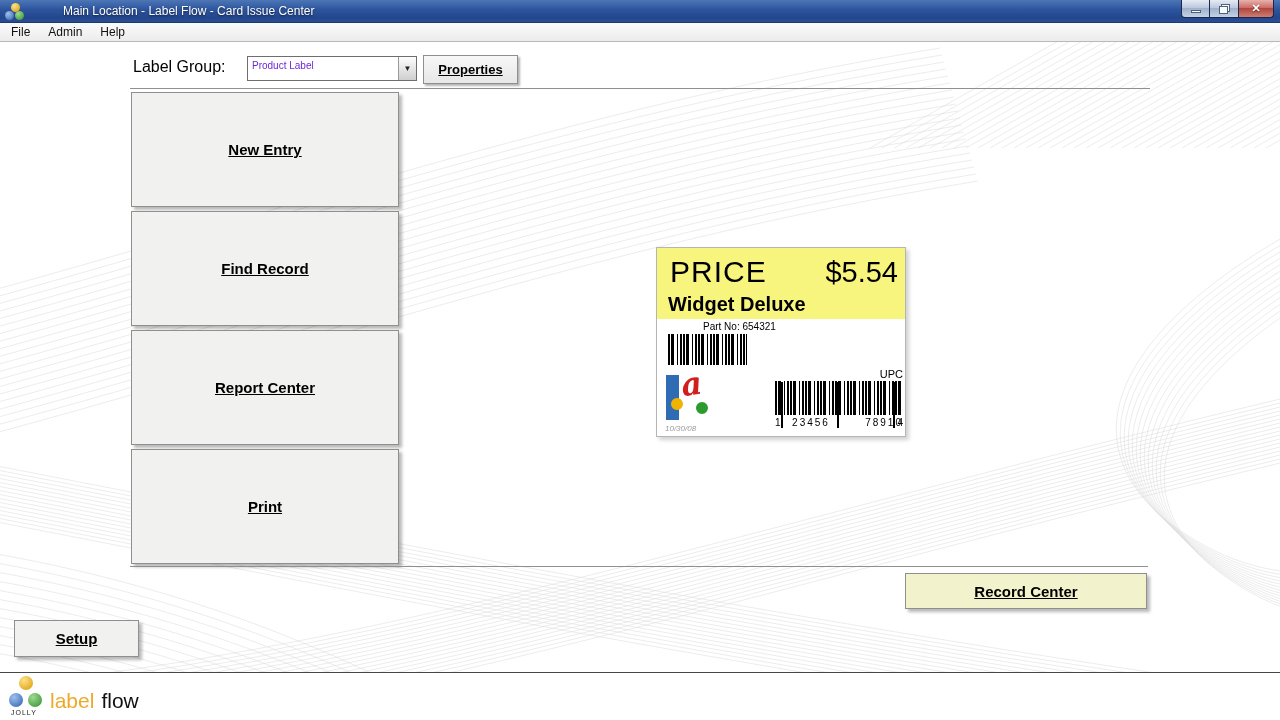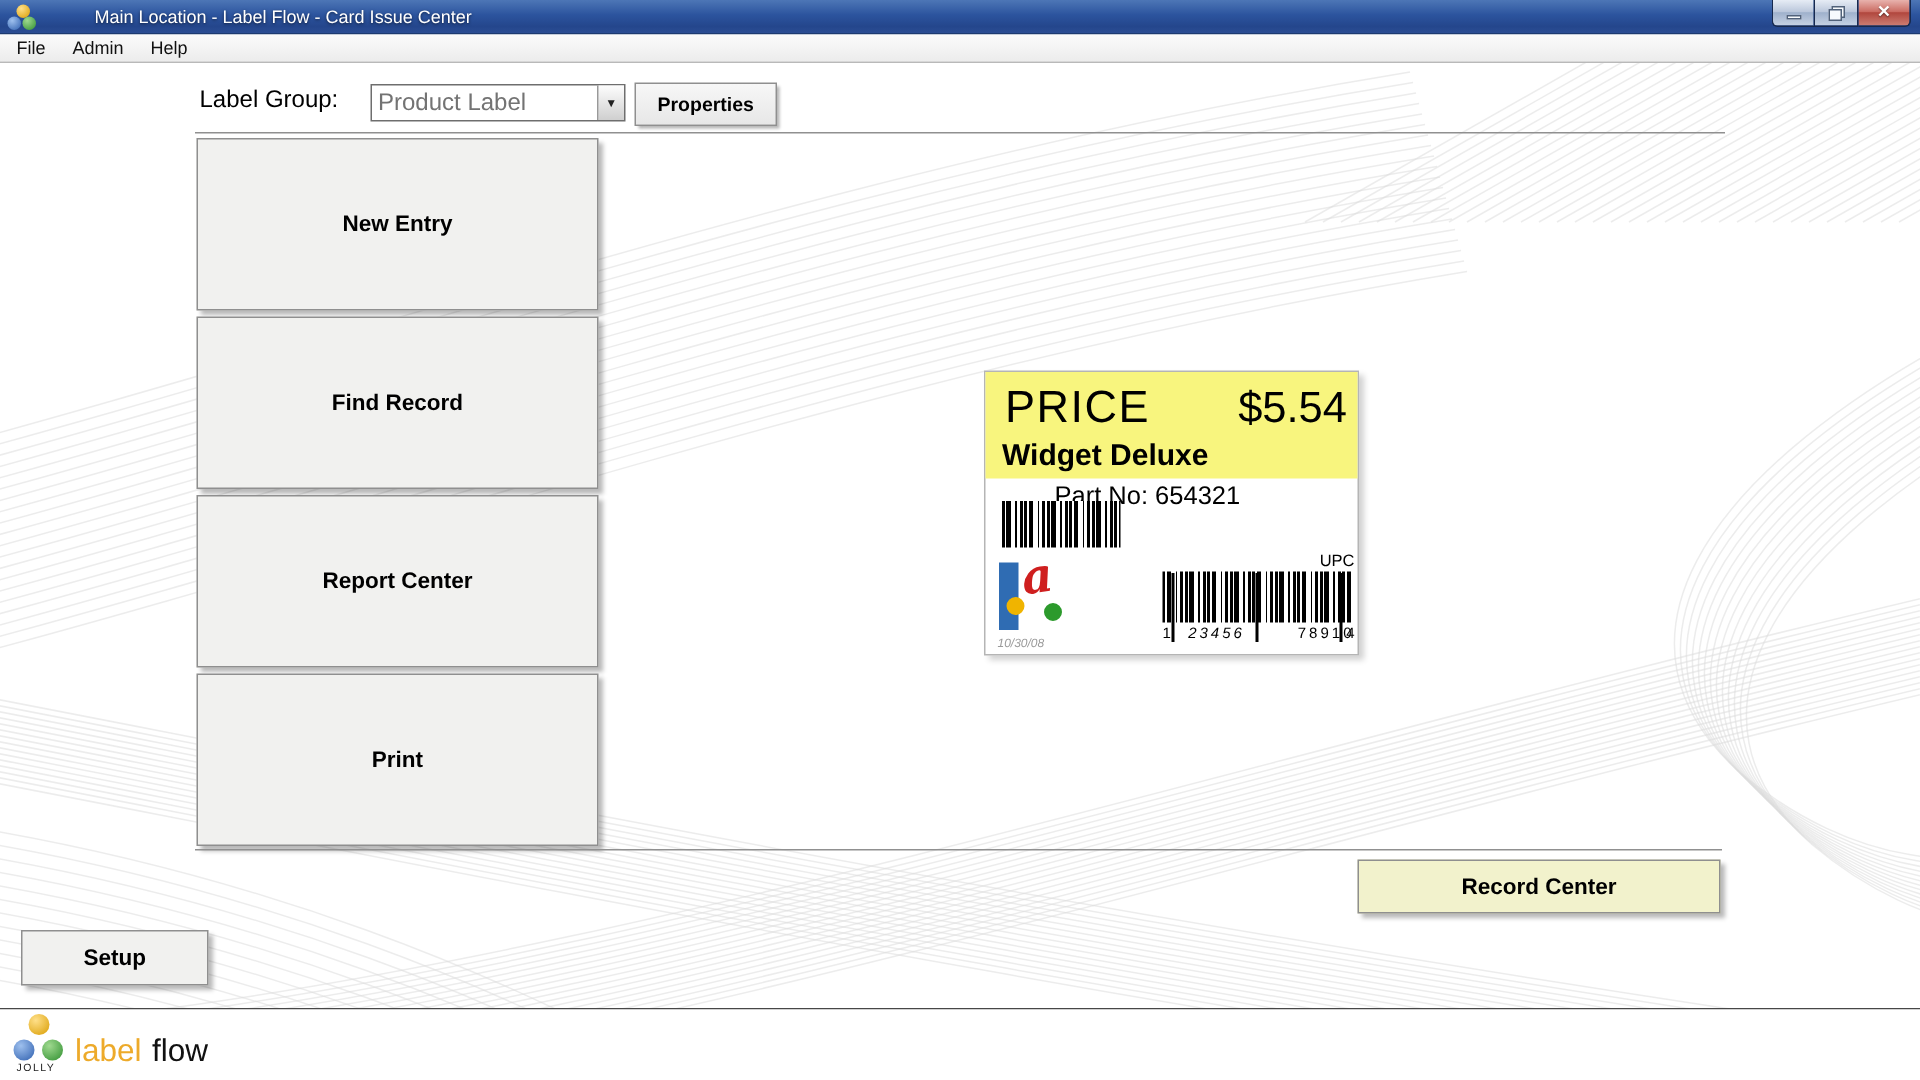--- a/index.html
+++ b/index.html
@@ -45,28 +45,28 @@
   
   .content { position:absolute; top:42px; left:0; width:1280px; height:630px;
     background:#fff; overflow:hidden; }
   #swirls { position:absolute; left:0; top:0; width:1280px; height:630px; }
   #swirls path { fill:none; stroke:#dcdcdc; stroke-width:1; opacity:.55; }
 
   .abs { position:absolute; }
   .lbl-group { left:133px; top:16px; font-size:16px; color:#000; }
   .combo { left:247px; top:14px; width:170px; height:25px; border:1px solid #6e6e6e;
     background:#fff; display:flex; }
-  .combo-value { flex:1; font-size:16px; padding:3px 0 0 4px; color:#737373; white-space:nowrap; overflow:hidden; }
+  .combo-value { flex:1; font-size:10px; padding:3px 0 0 4px; color:#6d28d9; white-space:nowrap; overflow:hidden; }
   .combo-btn { width:18px; border-left:1px solid #999;
     background:linear-gradient(180deg,#fdfdfd,#cfcfcf); display:flex; align-items:center; justify-content:center; }
   .combo-btn span { font-size:8px; color:#222; }
 
   .btn { border:1px solid #8f8f8f; background:#f1f1ef; color:#000; font-weight:bold;
     display:flex; align-items:center; justify-content:center; cursor:default;
-    box-shadow:3px 3px 3px rgba(0,0,0,.28); }
+    box-shadow:3px 3px 3px rgba(0,0,0,.28);text-decoration:underline; }
   .props-btn { left:423px; top:13px; width:95px; height:29px; font-size:13px;
     background:linear-gradient(180deg,#f7f7f7,#e7e7e7); box-shadow:2px 2px 2px rgba(0,0,0,.3); }
 
   .sep { height:1px; background:#909090; }
   .sep-top { left:130px; top:46px; width:1020px; }
   .sep-mid { left:130px; top:524px; width:1018px; }
 
   .nav-btn { left:131px; width:268px; height:115px; font-size:15px; }
   .nav-new    { top:50px; }
   .nav-find   { top:169px; }
@@ -78,21 +78,21 @@
   .setup-btn  { left:14px; top:578px; width:125px; height:37px; font-size:15px; }
 
   
   .label-card { left:656px; top:189px; width:250px; height:190px; background:#fff;
     border:1px solid #b5b5b5; box-shadow:3px 3px 4px rgba(0,0,0,.18);margin-top:16px; }
   .lp-header { position:absolute; left:0; top:0; width:100%; height:71px;
     background:var(--accent-yellow,#f8f57e); }
   .lp-price { position:absolute; left:13px; top:7px; font-size:30px; letter-spacing:1px; color:#000; }
   .lp-price-value { position:absolute; right:7px; top:8px; font-size:29px; color:#000; }
   .lp-product { position:absolute; left:11px; top:45px; font-size:20px; font-weight:bold; color:#000; }
-  .lp-partno { position:absolute; left:11px; top:73px; font-size:17px; color:#000;padding-left:35px; }
+  .lp-partno { position:absolute; left:11px; top:73px; font-size:10px; color:#000;padding-left:35px; }
   .barcode { background:repeating-linear-gradient(90deg,
       #000 0 2px, #fff 2px 3px, #000 3px 6px, #fff 6px 9px,
       #000 9px 10px, #fff 10px 12px, #000 12px 14px, #fff 14px 15px); }
   .lp-barcode1 { position:absolute; left:11px; top:86px; width:79px; height:31px; }
 
   .lp-logo { position:absolute; left:7px; top:127px; width:56px; height:47px; }
   .logo-L { position:absolute; left:2px; top:0; width:13px; height:45px; background:#2f6cb3; }
   .logo-o1 { position:absolute; left:7px; top:23px; width:9px; height:9px; border-radius:50%;
     border:6px solid #f0b400; }
   .logo-a { position:absolute; left:17px; top:-10px; font-family:"DejaVu Serif",serif;
@@ -101,21 +101,21 @@
     border:6px solid #2c9a2c; }
   .lp-date { position:absolute; left:8px; top:176px; font-size:8px; font-style:italic; color:#9a9a9a; }
 
   .lp-upc { position:absolute; left:118px; top:120px; width:128px; height:62px; }
   .upc-title { text-align:right; font-size:11px; color:#000; }
   .upc-bars { position:relative; margin-top:1px; width:128px; height:34px; }
   .upc-guard { position:absolute; top:14px; width:2px; height:46px; background:#000; }
   .g-left { left:6px; } .g-mid { left:62px; } .g-right { left:118px; }
   .upc-digits { position:absolute; left:0; top:49px; width:128px; font-size:10px; color:#000; }
   .upc-digits .d1 { position:absolute; left:0; }
-  .upc-digits .dg1 { position:absolute; left:12px; width:48px; text-align:center; letter-spacing:2px;font-style:italic; }
+  .upc-digits .dg1 { position:absolute; left:12px; width:48px; text-align:center; letter-spacing:2px; }
   .upc-digits .dg2 { position:absolute; left:80px; width:48px; text-align:right; letter-spacing:2px; }
   .upc-digits .d4 { position:absolute; right:0; }
 
   
   .footer-line { position:absolute; top:672px; left:0; width:1280px; height:1px; background:#474747; }
   .footer { position:absolute; top:673px; left:0; width:1280px; height:47px; background:#fff; }
   .jolly { position:absolute; left:8px; top:1px; width:42px; height:44px; }
   .jolly i { position:absolute; border-radius:50%; width:14px; height:14px; }
   .jolly .b1 { left:11px; top:2px;  background:radial-gradient(circle at 35% 30%, #ffe08a, #d99c00); }
   .jolly .b2 { left:1px;  top:19px; background:radial-gradient(circle at 35% 30%, #9ec0ee, #2e5fae); }

